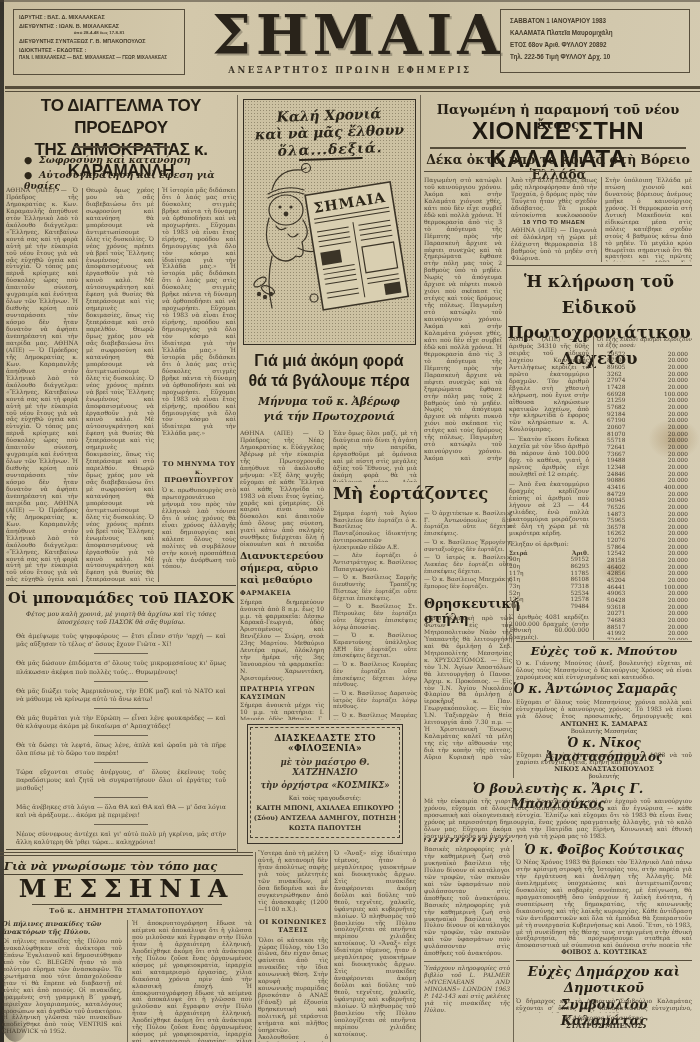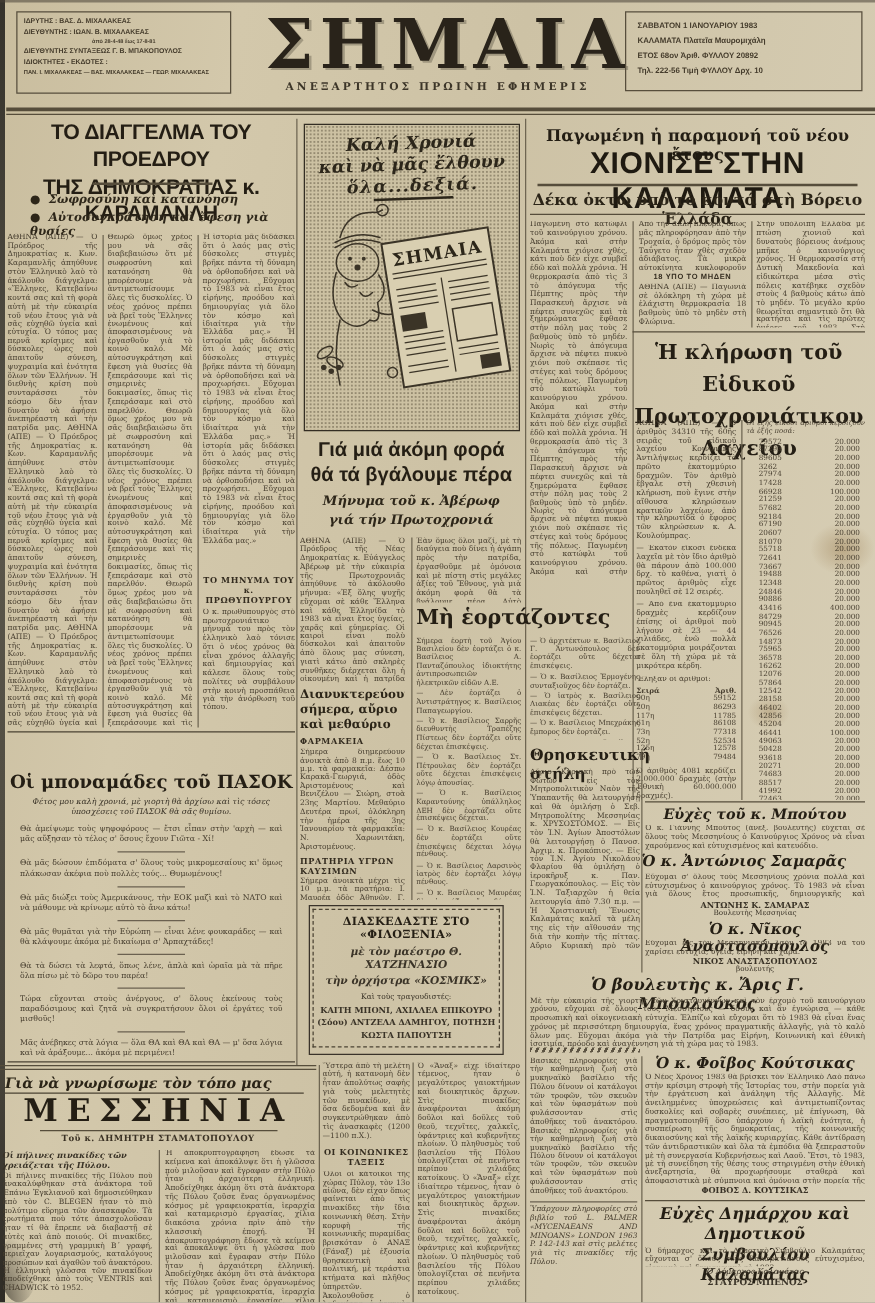--- a/index.html
+++ b/index.html
@@ -74,21 +74,21 @@
   <div class="vr" style="left:158px;top:188px;height:394px;"></div>
   <div class="bx bt" style="left:6px;top:187px;width:72px;height:395px;">ΑΘΗΝΑ (ΑΠΕ) — Ὁ Πρόεδρος τῆς Δημοκρατίας κ. Κων. Καραμανλῆς ἀπηύθυνε στὸν Ἑλληνικὸ λαὸ τὸ ἀκόλουθο διάγγελμα: «Ἕλληνες, Κατεβαίνω κοντά σας καὶ τὴ φορὰ αὐτὴ μὲ τὴν εὐκαιρία τοῦ νέου ἔτους γιὰ νὰ σᾶς εὐχηθῶ ὑγεία καὶ εὐτυχία. Ὁ τόπος μας περνᾶ κρίσιμες καὶ δύσκολες ὧρες ποὺ ἀπαιτοῦν σύνεση, ψυχραιμία καὶ ἑνότητα ὅλων τῶν Ἑλλήνων. Ἡ διεθνὴς κρίση ποὺ συνταράσσει τὸν κόσμο δὲν ἦταν δυνατὸν νὰ ἀφήσει ἀνεπηρέαστη καὶ τὴν πατρίδα μας. ΑΘΗΝΑ (ΑΠΕ) — Ὁ Πρόεδρος τῆς Δημοκρατίας κ. Κων. Καραμανλῆς ἀπηύθυνε στὸν Ἑλληνικὸ λαὸ τὸ ἀκόλουθο διάγγελμα: «Ἕλληνες, Κατεβαίνω κοντά σας καὶ τὴ φορὰ αὐτὴ μὲ τὴν εὐκαιρία τοῦ νέου ἔτους γιὰ νὰ σᾶς εὐχηθῶ ὑγεία καὶ εὐτυχία. Ὁ τόπος μας περνᾶ κρίσιμες καὶ δύσκολες ὧρες ποὺ ἀπαιτοῦν σύνεση, ψυχραιμία καὶ ἑνότητα ὅλων τῶν Ἑλλήνων. Ἡ διεθνὴς κρίση ποὺ συνταράσσει τὸν κόσμο δὲν ἦταν δυνατὸν νὰ ἀφήσει ἀνεπηρέαστη καὶ τὴν πατρίδα μας. ΑΘΗΝΑ (ΑΠΕ) — Ὁ Πρόεδρος τῆς Δημοκρατίας κ. Κων. Καραμανλῆς ἀπηύθυνε στὸν Ἑλληνικὸ λαὸ τὸ ἀκόλουθο διάγγελμα: «Ἕλληνες, Κατεβαίνω κοντά σας καὶ τὴ φορὰ αὐτὴ μὲ τὴν εὐκαιρία τοῦ νέου ἔτους γιὰ νὰ σᾶς εὐχηθῶ ὑγεία καὶ εὐτυχία. Ὁ τόπος μας περνᾶ κρίσιμες καὶ δύσκολες ὧρες ποὺ ἀπαιτοῦν σύνεση, ψυχραιμία καὶ ἑνότητα ὅλων τῶν Ἑλλήνων. Ἡ διεθνὴς κρίση ποὺ συνταράσσει τὸν κόσμο δὲν ἦταν δυνατὸν νὰ ἀφήσει ἀνεπηρέαστη καὶ τὴν πατρίδα μας.</div>
   <div class="bx bt" style="left:86px;top:187px;width:68px;height:395px;">Θεωρῶ ὅμως χρέος μου νὰ σᾶς διαβεβαιώσω ὅτι μὲ σωφροσύνη καὶ κατανόηση θὰ μπορέσουμε νὰ ἀντιμετωπίσουμε ὅλες τὶς δυσκολίες. Ὁ νέος χρόνος πρέπει νὰ βρεῖ τοὺς Ἕλληνες ἑνωμένους καὶ ἀποφασισμένους νὰ ἐργασθοῦν γιὰ τὸ κοινὸ καλό. Μὲ αὐτοσυγκράτηση καὶ ἔφεση γιὰ θυσίες θὰ ξεπεράσουμε καὶ τὶς σημερινὲς δοκιμασίες, ὅπως τὶς ξεπεράσαμε καὶ στὸ παρελθόν. Θεωρῶ ὅμως χρέος μου νὰ σᾶς διαβεβαιώσω ὅτι μὲ σωφροσύνη καὶ κατανόηση θὰ μπορέσουμε νὰ ἀντιμετωπίσουμε ὅλες τὶς δυσκολίες. Ὁ νέος χρόνος πρέπει νὰ βρεῖ τοὺς Ἕλληνες ἑνωμένους καὶ ἀποφασισμένους νὰ ἐργασθοῦν γιὰ τὸ κοινὸ καλό. Μὲ αὐτοσυγκράτηση καὶ ἔφεση γιὰ θυσίες θὰ ξεπεράσουμε καὶ τὶς σημερινὲς δοκιμασίες, ὅπως τὶς ξεπεράσαμε καὶ στὸ παρελθόν. Θεωρῶ ὅμως χρέος μου νὰ σᾶς διαβεβαιώσω ὅτι μὲ σωφροσύνη καὶ κατανόηση θὰ μπορέσουμε νὰ ἀντιμετωπίσουμε ὅλες τὶς δυσκολίες. Ὁ νέος χρόνος πρέπει νὰ βρεῖ τοὺς Ἕλληνες ἑνωμένους καὶ ἀποφασισμένους νὰ ἐργασθοῦν γιὰ τὸ κοινὸ καλό. Μὲ αὐτοσυγκράτηση καὶ ἔφεση γιὰ θυσίες θὰ ξεπεράσουμε καὶ τὶς σημερινὲς δοκιμασίες, ὅπως τὶς ξεπεράσαμε καὶ στὸ παρελθόν. Θεωρῶ ὅμως χρέος μου νὰ σᾶς διαβεβαιώσω ὅτι μὲ σωφροσύνη καὶ κατανόηση θὰ μπορέσουμε νὰ ἀντιμετωπίσουμε ὅλες τὶς δυσκολίες. Ὁ νέος χρόνος πρέπει νὰ βρεῖ τοὺς Ἕλληνες ἑνωμένους καὶ ἀποφασισμένους νὰ ἐργασθοῦν γιὰ τὸ κοινὸ καλό. Μὲ αὐτοσυγκράτηση καὶ ἔφεση γιὰ θυσίες θὰ ξεπεράσουμε καὶ τὶς σημερινὲς δοκιμασίες, ὅπως τὶς ξεπεράσαμε καὶ στὸ παρελθόν.</div>
   <div class="bx" style="left:162px;top:187px;width:74px;height:395px;overflow:hidden;">
     <div class="bt" style="height:268px;">Ἡ ἱστορία μᾶς διδάσκει ὅτι ὁ λαός μας στὶς δύσκολες στιγμὲς βρῆκε πάντα τὴ δύναμη νὰ ὀρθοποδήσει καὶ νὰ προχωρήσει. Εὔχομαι τὸ 1983 νὰ εἶναι ἔτος εἰρήνης, προόδου καὶ δημιουργίας γιὰ ὅλο τὸν κόσμο καὶ ἰδιαίτερα γιὰ τὴν Ἑλλάδα μας.» Ἡ ἱστορία μᾶς διδάσκει ὅτι ὁ λαός μας στὶς δύσκολες στιγμὲς βρῆκε πάντα τὴ δύναμη νὰ ὀρθοποδήσει καὶ νὰ προχωρήσει. Εὔχομαι τὸ 1983 νὰ εἶναι ἔτος εἰρήνης, προόδου καὶ δημιουργίας γιὰ ὅλο τὸν κόσμο καὶ ἰδιαίτερα γιὰ τὴν Ἑλλάδα μας.» Ἡ ἱστορία μᾶς διδάσκει ὅτι ὁ λαός μας στὶς δύσκολες στιγμὲς βρῆκε πάντα τὴ δύναμη νὰ ὀρθοποδήσει καὶ νὰ προχωρήσει. Εὔχομαι τὸ 1983 νὰ εἶναι ἔτος εἰρήνης, προόδου καὶ δημιουργίας γιὰ ὅλο τὸν κόσμο καὶ ἰδιαίτερα γιὰ τὴν Ἑλλάδα μας.»</div>
     <div class="small-head">ΤΟ ΜΗΝΥΜΑ ΤΟΥ κ. ΠΡΩΘΥΠΟΥΡΓΟΥ</div>
     <div class="bt">Ὁ κ. πρωθυπουργὸς στὸ πρωτοχρονιάτικο μήνυμά του πρὸς τὸν ἑλληνικὸ λαὸ τόνισε ὅτι ὁ νέος χρόνος θὰ εἶναι χρόνος ἀλλαγῆς καὶ δημιουργίας καὶ κάλεσε ὅλους τοὺς πολίτες νὰ συμβάλουν στὴν κοινὴ προσπάθεια γιὰ τὴν ἀνόρθωση τοῦ τόπου.</div>
   </div>
 
   <div class="bx" style="left:6px;top:585px;width:230px;height:265px;border-top:1.5px solid #4b4333;border-bottom:1.5px solid #4b4333;padding-top:3px;box-sizing:border-box;overflow:hidden;">
-    <div class="ctr b" style="font-size:14.5px;color:#241e14;margin-top:28px;">Οἱ μποναμάδες τοῦ ΠΑΣΟΚ</div>
+    <div class="ctr b" style="font-size:14.5px;color:#241e14;">Οἱ μποναμάδες τοῦ ΠΑΣΟΚ</div>
     <div class="ctr i" style="font-size:6.3px;margin:4px 14px 6px;line-height:1.3;">Φέτος μου καλὴ χρονιά, μὲ γιορτὴ θὰ ἀρχίσω καὶ τὶς τόσες ὑποσχέσεις τοῦ ΠΑΣΟΚ θὰ σᾶς θυμίσω.</div>
     <div style="padding:0 10px;">
         <div class="stanza">Θὰ ἀμείψωμε τοὺς ψηφοφόρους — ἔτσι εἶπαν στὴν 'αρχὴ — καὶ μᾶς αὔξησαν τὸ τέλος σ' ὅσους ἔχουν Γιῶτα - Χί!</div>
         <div class="stanza">Θὰ μᾶς δώσουν ἐπιδόματα σ' ὅλους τοὺς μικρομεσαίους κι' ὅμως πλάκωσαν ἀκέφια ποὺ πολλὲς τούς... Θυμωμένους!</div>
         <div class="stanza">Θὰ μᾶς διώξει τοὺς Ἀμερικάνους, τὴν ΕΟΚ μαζὶ καὶ τὸ ΝΑΤΟ καὶ νὰ μάθουμε νὰ κρίνωμε αὐτὸ τὸ ἄνω κάτω!</div>
         <div class="stanza">Θὰ μᾶς θυμᾶται γιὰ τὴν Εὐρώπη — εἶναι λένε φουκαράδες — καὶ θὰ κλάψουμε ἀκόμα μὲ δικαίωμα σ' Ἀρπαχτάδες!</div>
         <div class="stanza">Θὰ τὰ δώσει τὰ λεφτά, ὅπως λένε, ἁπλὰ καὶ ὡραῖα μὰ τὰ πῆρε ὅλα πίσω μὲ τὸ δῶρο του παρέα!</div>
         <div class="stanza">Τώρα εὔχονται στοὺς ἀνέργους, σ' ὅλους ἐκείνους τοὺς παραδόσιμους καὶ ζητᾶ νὰ συγκρατήσουν ὅλοι οἱ ἐργάτες τοῦ μισθοῦς!</div>
         <div class="stanza">Μᾶς ἀνέβηκες στὰ λόγια — ὅλα ΘΑ καὶ ΘΑ καὶ ΘΑ — μ' ὅσα λόγια καὶ νὰ ἀράξουμε... ἀκόμα μὲ περιμένει!</div>
         <div class="stanza">Νέους σύννεφους ἀντέχει καὶ γι' αὐτὸ πολὺ μὴ γκρίνια, μᾶς στὴν ἄλλη καλύτερη θὰ 'ρθει τώρα... καληχρόνια!</div>
@@ -97,21 +97,21 @@
   </div>
 
   <div class="hr" style="left:0;top:852px;width:253px;height:1px;"></div>
   <div class="hr" style="left:0;top:855px;width:253px;height:1px;"></div>
   <div class="bx b i" style="left:4px;top:859px;font-size:11.5px;color:#2b2417;border-bottom:1px solid #4b4333;padding:0 26px 1px 0;">Γιὰ νὰ γνωρίσωμε τὸν τόπο μας</div>
   <div class="bx ctr b" style="left:0;top:874px;width:253px;font-size:25px;letter-spacing:7px;color:#241e14;">ΜΕΣΣΗΝΙΑ</div>
   <div class="hr" style="left:32px;top:904px;width:190px;height:1px;"></div>
   <div class="bx ctr b" style="left:0;top:907px;width:253px;font-size:6.8px;letter-spacing:.4px;color:#3a3124;">Τοῦ κ. ΔΗΜΗΤΡΗ ΣΤΑΜΑΤΟΠΟΥΛΟΥ</div>
   <div class="vr" style="left:127px;top:920px;height:122px;"></div>
   <div class="bx" style="left:2px;top:920px;width:120px;height:122px;overflow:hidden;">
-    <div class="b i" style="font-size:6.6px;margin-bottom:2px;">Οἱ πήλινες πινακίδες τῶν χρειάζεται τῆς Πύλου.</div>
+    <div class="b i" style="font-size:6.6px;margin-bottom:2px;">Οἱ πήλινες πινακίδες τῶν ἀνακτόρων τῆς Πύλου.</div>
     <div class="bt">Οἱ πήλινες πινακίδες τῆς Πύλου ποὺ ἀνακαλύφθηκαν στὰ ἀνάκτορα τοῦ Ἐπάνω Ἐγκλιανοῦ καὶ δημοσιεύθηκαν ἀπὸ τὸν C. BLEGEN ἦταν τὸ πιὸ πολύτιμο εὕρημα τῶν ἀνασκαφῶν. Τὰ ἐρωτήματα ποὺ τότε ἀπασχολοῦσαν ἦταν τί θὰ ἔπρεπε νὰ διαβαστῇ σὲ αὐτὲς καὶ ἀπὸ ποιούς. Οἱ πινακίδες, γραμμένες στὴ γραμμικὴ Β΄ γραφή, περιεῖχαν λογαριασμούς, καταλόγους προσώπων καὶ ἀγαθῶν τοῦ ἀνακτόρου. Ἡ ἑλληνικὴ γλῶσσα τῶν πινακίδων ἀποδείχθηκε ἀπὸ τοὺς VENTRIS καὶ CHADWICK τὸ 1952.</div>
   </div>
   <div class="bx bt" style="left:132px;top:920px;width:120px;height:122px;">Ἡ ἀποκρυπτογράφηση ἔδωσε τὰ κείμενα καὶ ἀποκάλυψε ὅτι ἡ γλῶσσα ποὺ μιλοῦσαν καὶ ἔγραφαν στὴν Πύλο ἦταν ἡ ἀρχαιότερη ἑλληνική. Ἀποδείχθηκε ἀκόμη ὅτι στὰ ἀνάκτορα τῆς Πύλου ζοῦσε ἕνας ὀργανωμένος κόσμος μὲ γραφειοκρατία, ἱεραρχία καὶ καταμερισμὸ ἐργασίας, χίλια διακόσια χρόνια πρὶν ἀπὸ τὴν κλασσικὴ ἐποχή. Ἡ ἀποκρυπτογράφηση ἔδωσε τὰ κείμενα καὶ ἀποκάλυψε ὅτι ἡ γλῶσσα ποὺ μιλοῦσαν καὶ ἔγραφαν στὴν Πύλο ἦταν ἡ ἀρχαιότερη ἑλληνική. Ἀποδείχθηκε ἀκόμη ὅτι στὰ ἀνάκτορα τῆς Πύλου ζοῦσε ἕνας ὀργανωμένος κόσμος μὲ γραφειοκρατία, ἱεραρχία καὶ καταμερισμὸ ἐργασίας, χίλια διακόσια χρόνια πρὶν ἀπὸ τὴν κλασσικὴ ἐποχή.</div>
 
   <div class="bx halftone" style="left:243px;top:99px;width:173px;height:246px;border:1.5px solid #332d23;box-sizing:border-box;overflow:hidden;">
     <div style="margin:7px 4px 0;text-align:center;font-style:italic;font-weight:bold;font-size:14px;line-height:1.2;color:#2c261a;transform:rotate(-2deg);">
       <div>Καλή Χρονιά</div>
       <div>καὶ νὰ μᾶς ἔλθουν</div>
       <div style="letter-spacing:1px;">ὅλα...δεξιά.</div>
       <div style="width:64px;height:2px;background:#2c261a;margin:1px auto 0;border-radius:2px;"></div>

